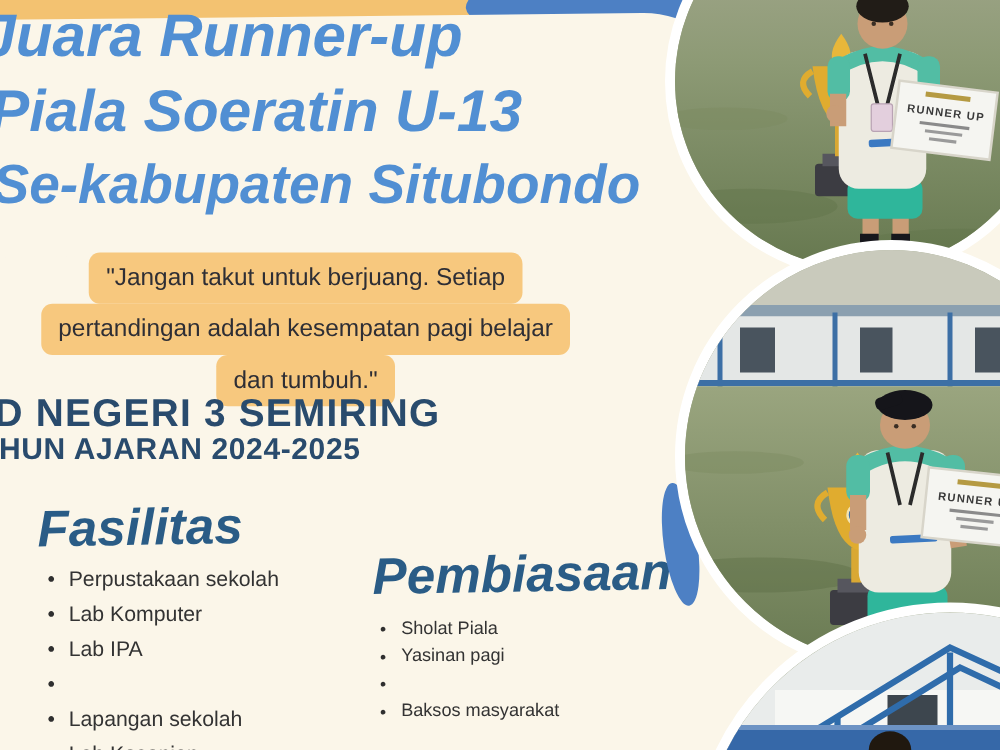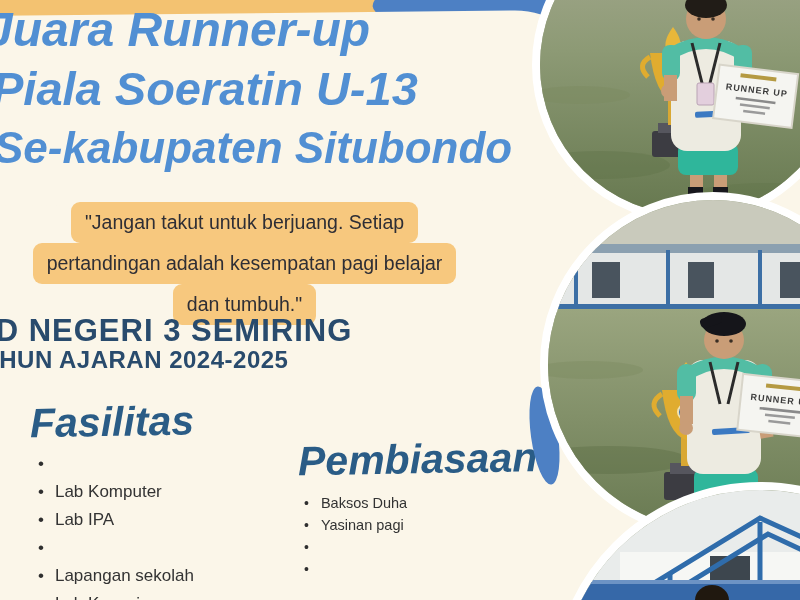--- a/index.html
+++ b/index.html
@@ -102,20 +102,21 @@
   <div class="school">
     <div class="s1">SD NEGERI 3 SEMIRING</div>
     <div class="s2">TAHUN AJARAN 2024-2025</div>
   </div>
 
   <div class="fasilitas">
     <div class="script-heading">Fasilitas</div>
     <ul>
       <li>
           <span class="dot">•</span>
+          <span class="txt">Perpustakaan sekolah</span>
         </li>
       <li>
           <span class="dot">•</span>
           <span class="txt">Lab Komputer</span>
         </li>
       <li>
           <span class="dot">•</span>
           <span class="txt">Lab IPA</span>
         </li>
       <li>
@@ -130,31 +131,32 @@
           <span class="txt">Lab Kesenian</span>
         </li>
     </ul>
   </div>
 
   <div class="pembiasaan">
     <div class="script-heading">Pembiasaan</div>
     <ul>
       <li>
           <span class="dot">•</span>
-          <span class="txt">Baksos Duha</span>
+          <span class="txt">Sholat Piala</span>
         </li>
       <li>
           <span class="dot">•</span>
           <span class="txt">Yasinan pagi</span>
         </li>
       <li>
           <span class="dot">•</span>
         </li>
       <li>
           <span class="dot">•</span>
+          <span class="txt">Baksos masyarakat</span>
         </li>
     </ul>
   </div>
 
   <div class="crescent-blue"></div>
 
   <div class="photo-circle c1">
     <svg viewBox="0 0 300 300" width="300" height="300">
       <defs>
         <linearGradient id="grass1" x1="0" y1="0" x2="0" y2="1">

